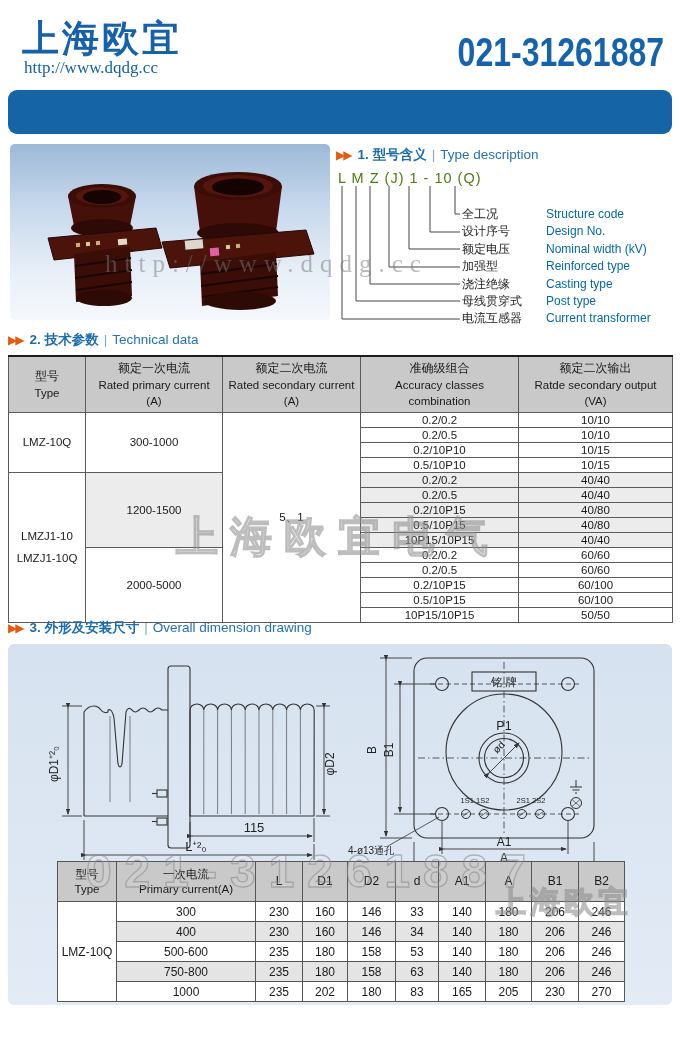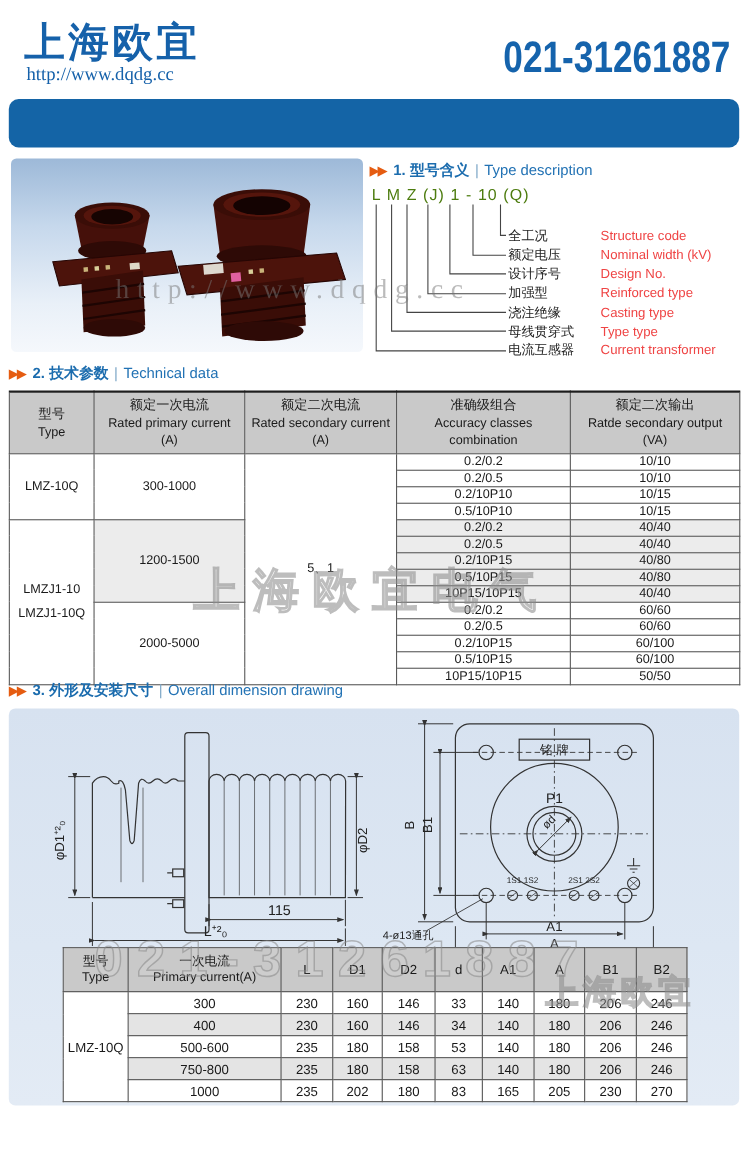--- a/index.html
+++ b/index.html
@@ -30,21 +30,21 @@
   .sec-head .num { color:#1b6cae; font-weight:bold; margin-right:4px; }
   .sec-head .cn  { color:#1b6cae; font-weight:bold; }
   .sec-head .sep { color:#7fa8c8; margin:0 5px; }
   .sec-head .en  { color:#2272b4; }
   #sec1 .sec-head { position:absolute; left:0; top:2px; }
   #model-code { position:absolute; left:2px; top:26px; font-size:14.5px; letter-spacing:1px; color:#4d7c0f; }
   #code-lines { position:absolute; left:0; top:40px; }
   #code-rows { position:absolute; left:126px; top:62px; width:214px; }
   .code-row { height:17.4px; font-size:12px; line-height:17.4px; white-space:nowrap; }
   .code-row .cn { display:inline-block; width:84px; color:#222; }
-  .code-row .en { color:#ef4444; }
+  .code-row .en { color:#0369a1; }
 
   
   #sec2 { position:absolute; left:8px; top:331px; width:664px; }
   #sec2 .sec-head { height:21px; }
   table { border-collapse:collapse; table-layout:fixed; background:#fff; }
   #tech-table { width:664px; margin-top:3px; border:1.5px solid #3a3a3a; border-top:2.5px solid #1d1d1d; }
   #tech-table th, #tech-table td { border:1px solid #5a5a5a; text-align:center; vertical-align:middle; }
   #tech-table thead th { background:#c9c9c9; height:56px; font-weight:normal; }
   #tech-table thead .h-cn { font-size:12px; line-height:17px; }
   #tech-table thead .h-en { font-size:11.5px; line-height:16px; }
@@ -142,25 +142,25 @@
           <path d="M94,2 V48 H124"></path>
           <path d="M73,2 V65 H124"></path>
           <path d="M53,2 V83 H124"></path>
           <path d="M34,2 V100 H124"></path>
           <path d="M20,2 V117 H124"></path>
           <path d="M6,2 V135 H124"></path>
         </g>
       </svg>
       <div id="code-rows">
           <div class="code-row"><span class="cn">全工况</span><span class="en">Structure code</span></div>
+          <div class="code-row"><span class="cn">设计序号</span><span class="en">Design No.</span></div>
           <div class="code-row"><span class="cn">额定电压</span><span class="en">Nominal width (kV)</span></div>
-          <div class="code-row"><span class="cn">设计序号</span><span class="en">Design No.</span></div>
           <div class="code-row"><span class="cn">加强型</span><span class="en">Reinforced type</span></div>
           <div class="code-row"><span class="cn">浇注绝缘</span><span class="en">Casting type</span></div>
-          <div class="code-row"><span class="cn">母线贯穿式</span><span class="en">Type type</span></div>
+          <div class="code-row"><span class="cn">母线贯穿式</span><span class="en">Post type</span></div>
           <div class="code-row"><span class="cn">电流互感器</span><span class="en">Current transformer</span></div>
         </div>
     </div>
 
     <div class="wm-gray" style="left:105px; top:112px; font-size:25px; letter-spacing:7px;">http://www.dqdg.cc</div>
   </div>
 
   <div id="sec2">
     <div class="sec-head">
       <span class="marker">▶▶</span><span class="num">2.</span><span class="cn">技术参数</span><span class="sep">|</span><span class="en">Technical data</span>

